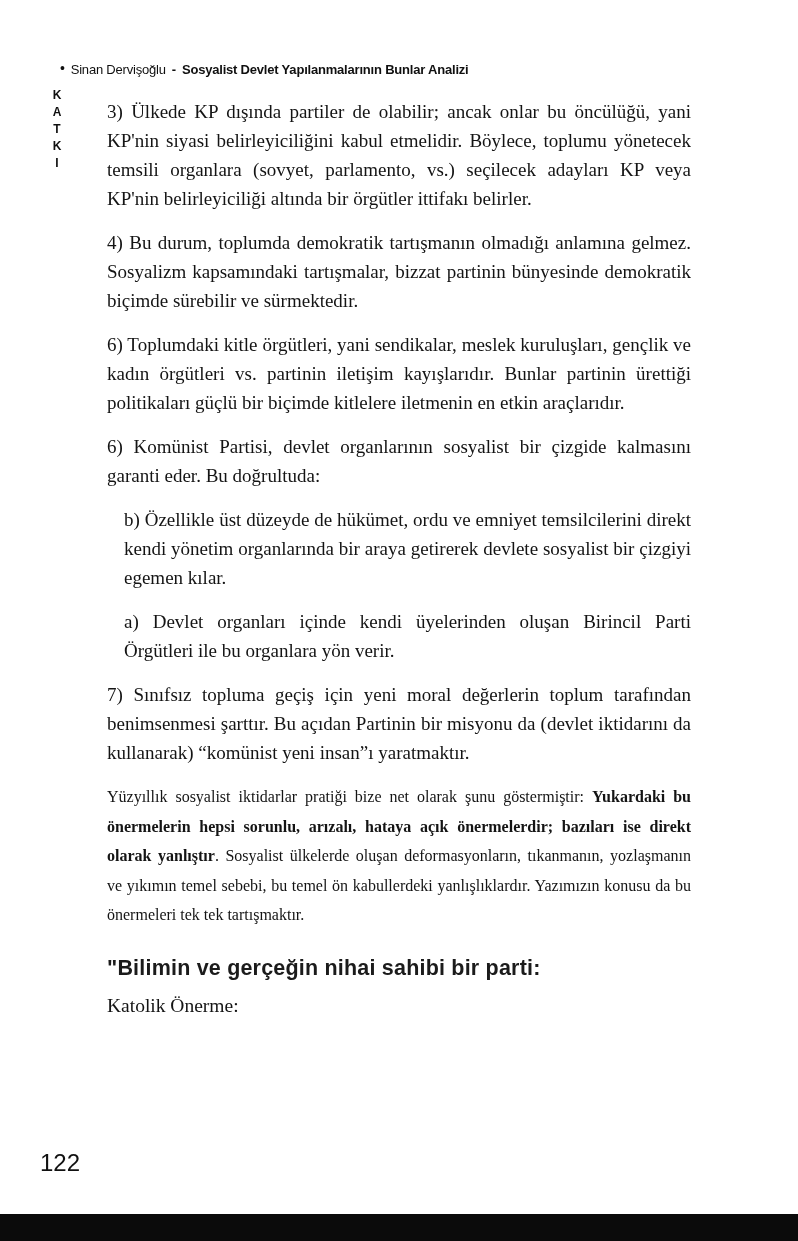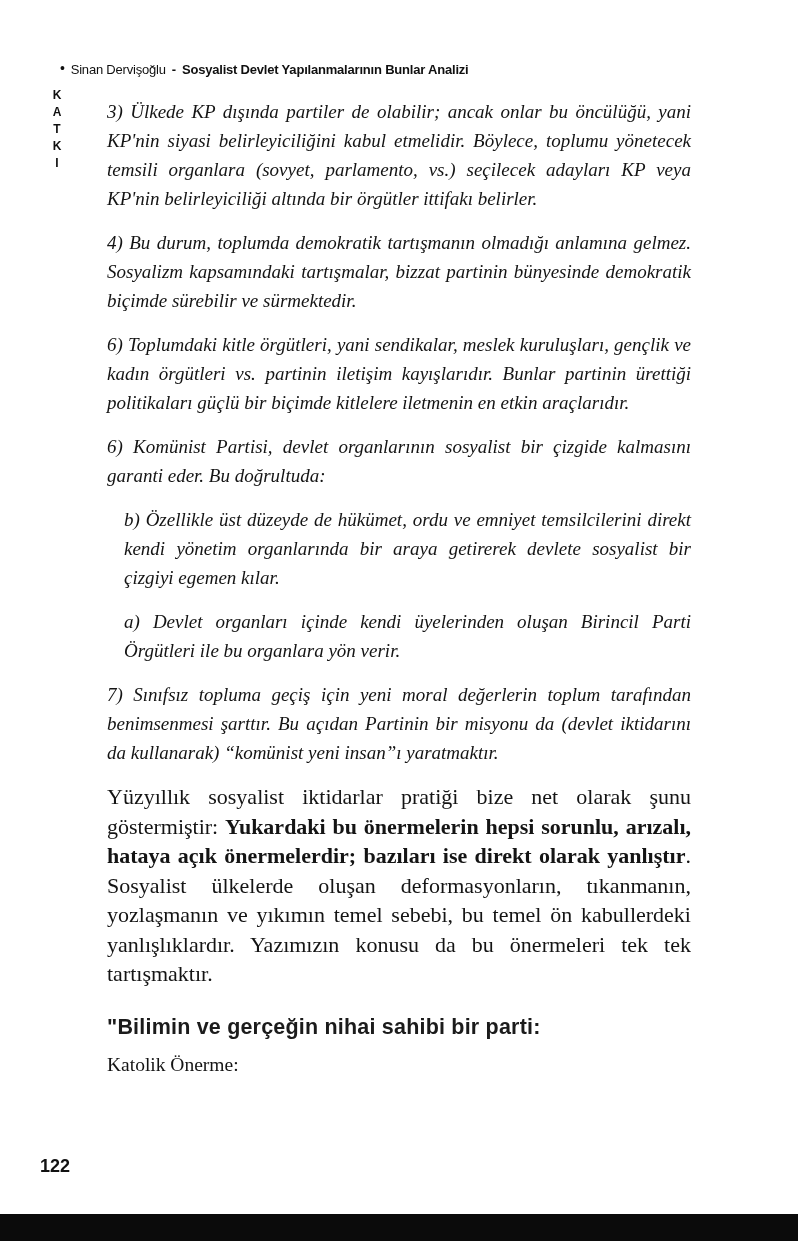--- a/index.html
+++ b/index.html
@@ -49,31 +49,30 @@
   }
 
   
   .content {
     position: absolute;
     top: 97px;
     left: 107px;
     width: 584px;
   }
   p.body {
-    font-style: italic;
     font-size: 19px;
     line-height: 29px;
     text-align: justify;
     margin-bottom: 15px;
     color: #141414;
   }
   p.body.sub { margin-left: 17px; }
   p.roman {
     font-style: normal;
-    font-size: 22px;
+    font-size: 16px;
     line-height: 29.5px;
     text-align: justify;
     margin-bottom: 14px;
     color: #141414;
   }
   p.roman strong { font-weight: 700; }
   h2.section-heading {
     font-family: "Liberation Sans", sans-serif;
     font-weight: 700;
     font-size: 21.5px;
@@ -88,22 +87,22 @@
     font-size: 19.5px;
     color: #141414;
   }
 
   
   .page-number {
     position: absolute;
     left: 40px;
     bottom: 64px;
     font-family: "Liberation Sans", sans-serif;
-    font-weight: 700;
-    font-size: 18px;
+    font-weight: 400;
+    font-size: 24px;
     color: #111111;
   }
   .bottom-bar {
     position: absolute;
     left: 0;
     bottom: 0;
     width: 100%;
     height: 27px;
     background: #0b0b0b;
   }

